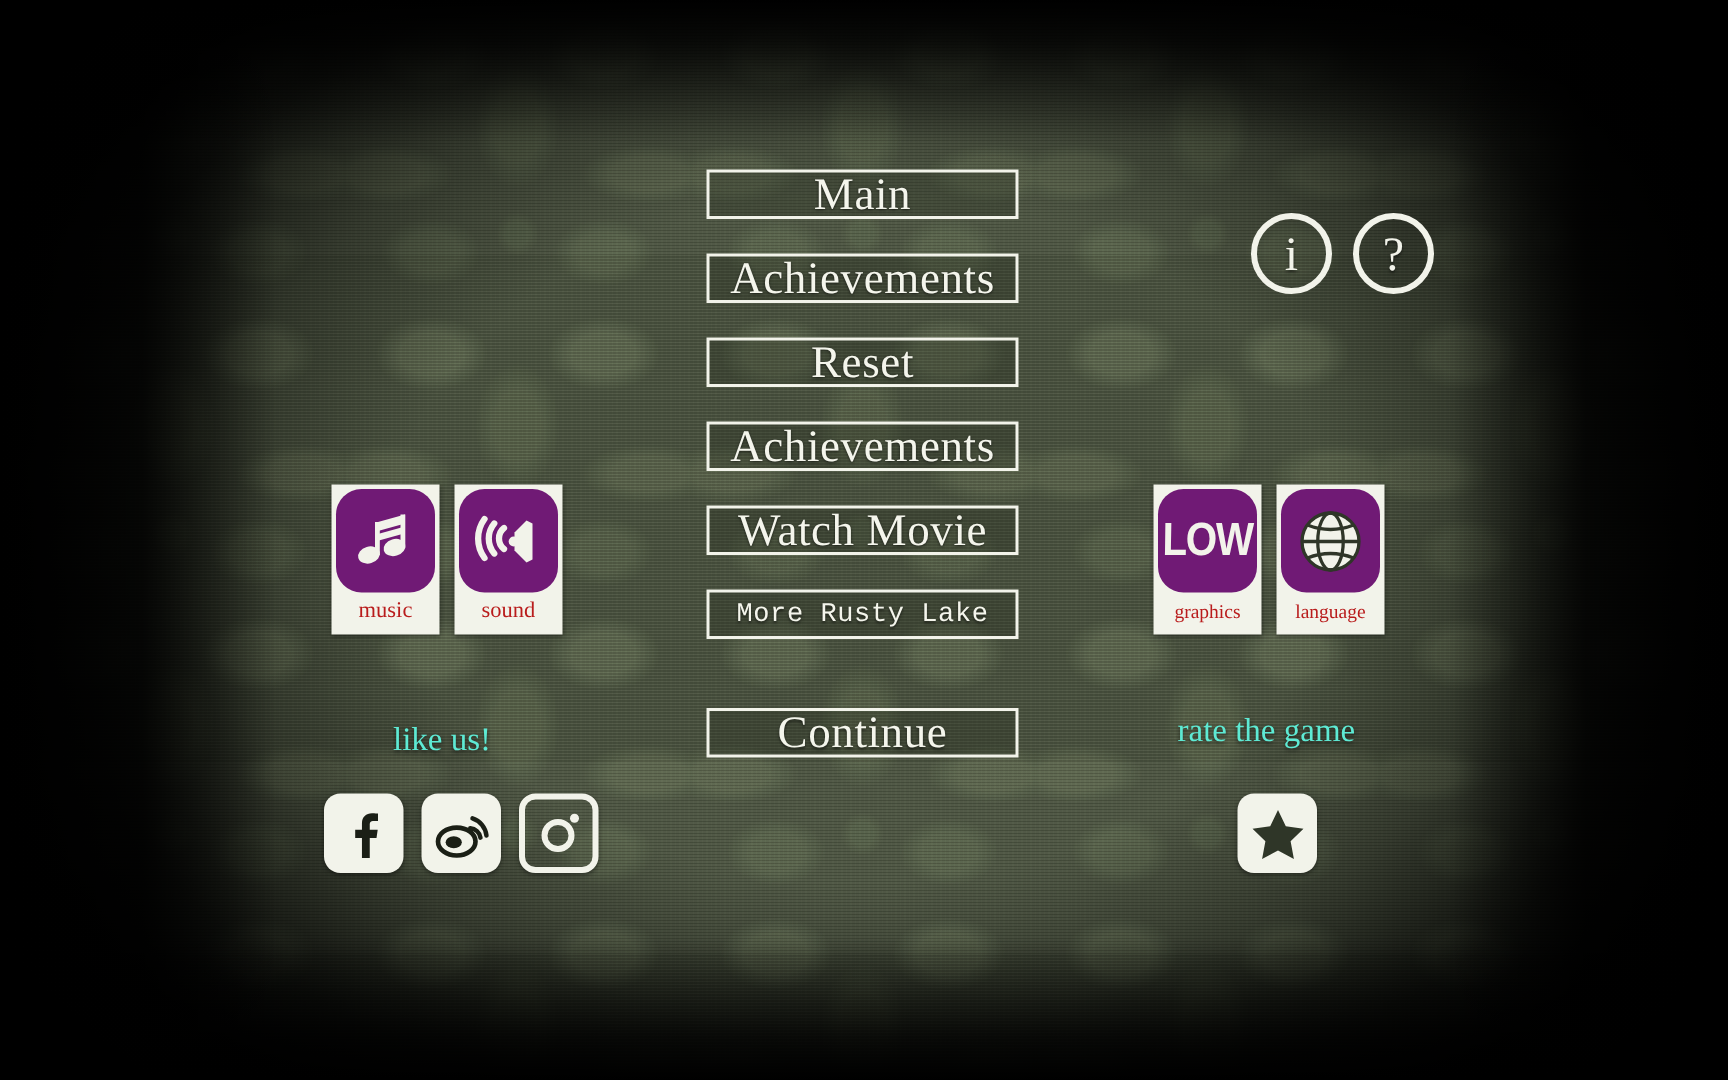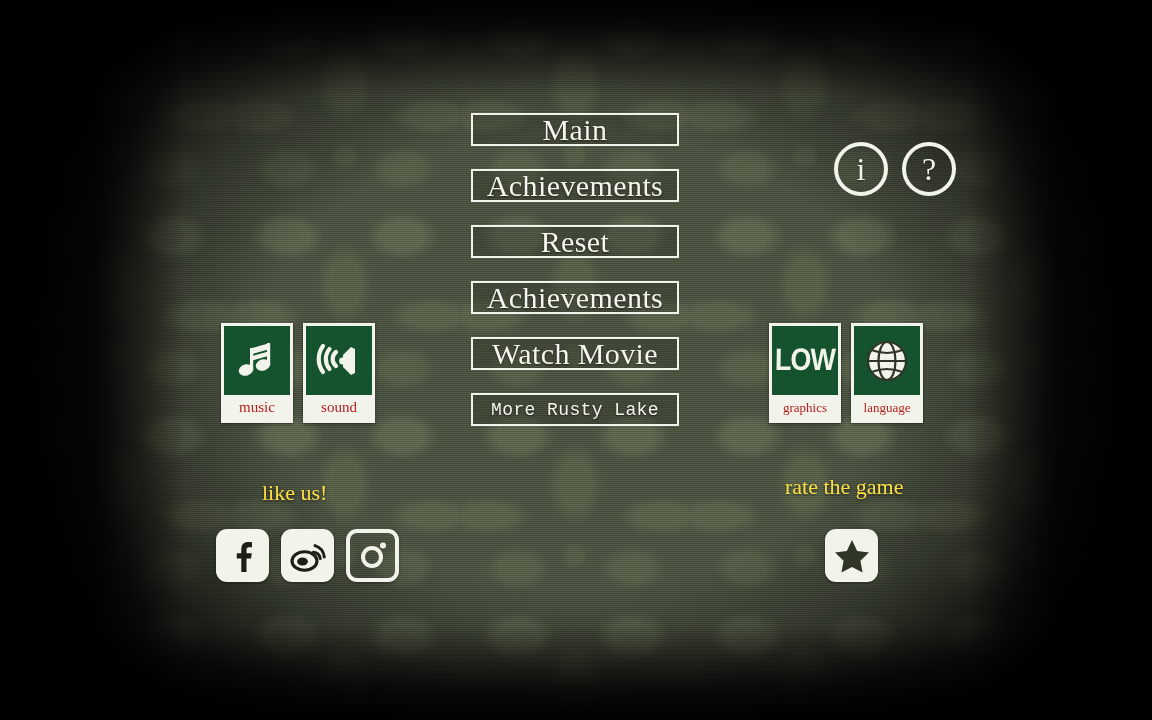--- a/index.html
+++ b/index.html
@@ -106,45 +106,46 @@
   .card{
     width:72px; height:100px;
     background:#f2f3ea;
     padding:3px;
     display:flex; flex-direction:column;
     cursor:pointer;
     box-shadow:0 1px 3px rgba(0,0,0,.45);
   }
   .card-face{
     flex:1;
-    background:#14532d;
+    background:#701a75;
     display:flex; align-items:center; justify-content:center;
     position:relative;
     overflow:hidden;
+    border-radius:17px;
   }
   .card-label{
     height:25px;
     background:#f2f3ea;
     color:#b91c1c;
     display:flex; align-items:center; justify-content:center;
     font-size:15px; line-height:1;
     font-family:"Liberation Serif", serif;
   }
   .card-label.tiny{ font-size:13px; }
   .low-text{
     color:#f2f3ea; font-size:27px; line-height:1;
     font-family:"Liberation Sans", sans-serif;
     font-weight:700; letter-spacing:-1px;
     transform:scaleY(1.15) skewX(-1deg);
   }
 
   
   .caption{
     position:absolute;
-    color:#fde047; font-size:22px; line-height:1;
+    color:#5eead4; font-size:22px; line-height:1;
     text-shadow:0 1px 3px rgba(0,0,0,.6);
     font-family:"Liberation Serif", serif;
     white-space:nowrap;
   }
   #cap-like{ left:262px; top:482px; }
   #cap-rate{ left:785px; top:476px; }
 
   
   #social{
     position:absolute; left:216px; top:529px;
@@ -174,20 +175,21 @@
 
   <div id="ui">
 
     <div class="menu-col">
       <div class="menu-btn">Main</div>
       <div class="menu-btn">Achievements</div>
       <div class="menu-btn">Reset</div>
       <div class="menu-btn">Achievements</div>
       <div class="menu-btn">Watch Movie</div>
       <div class="menu-btn small">More Rusty Lake</div>
+      <div class="menu-btn gap-top">Continue</div>
     </div>
 
     <div class="top-right">
       <div class="circ-btn">i</div>
       <div class="circ-btn">?</div>
     </div>
 
     <div class="card-row" id="row-left">
 
       <div class="card">

